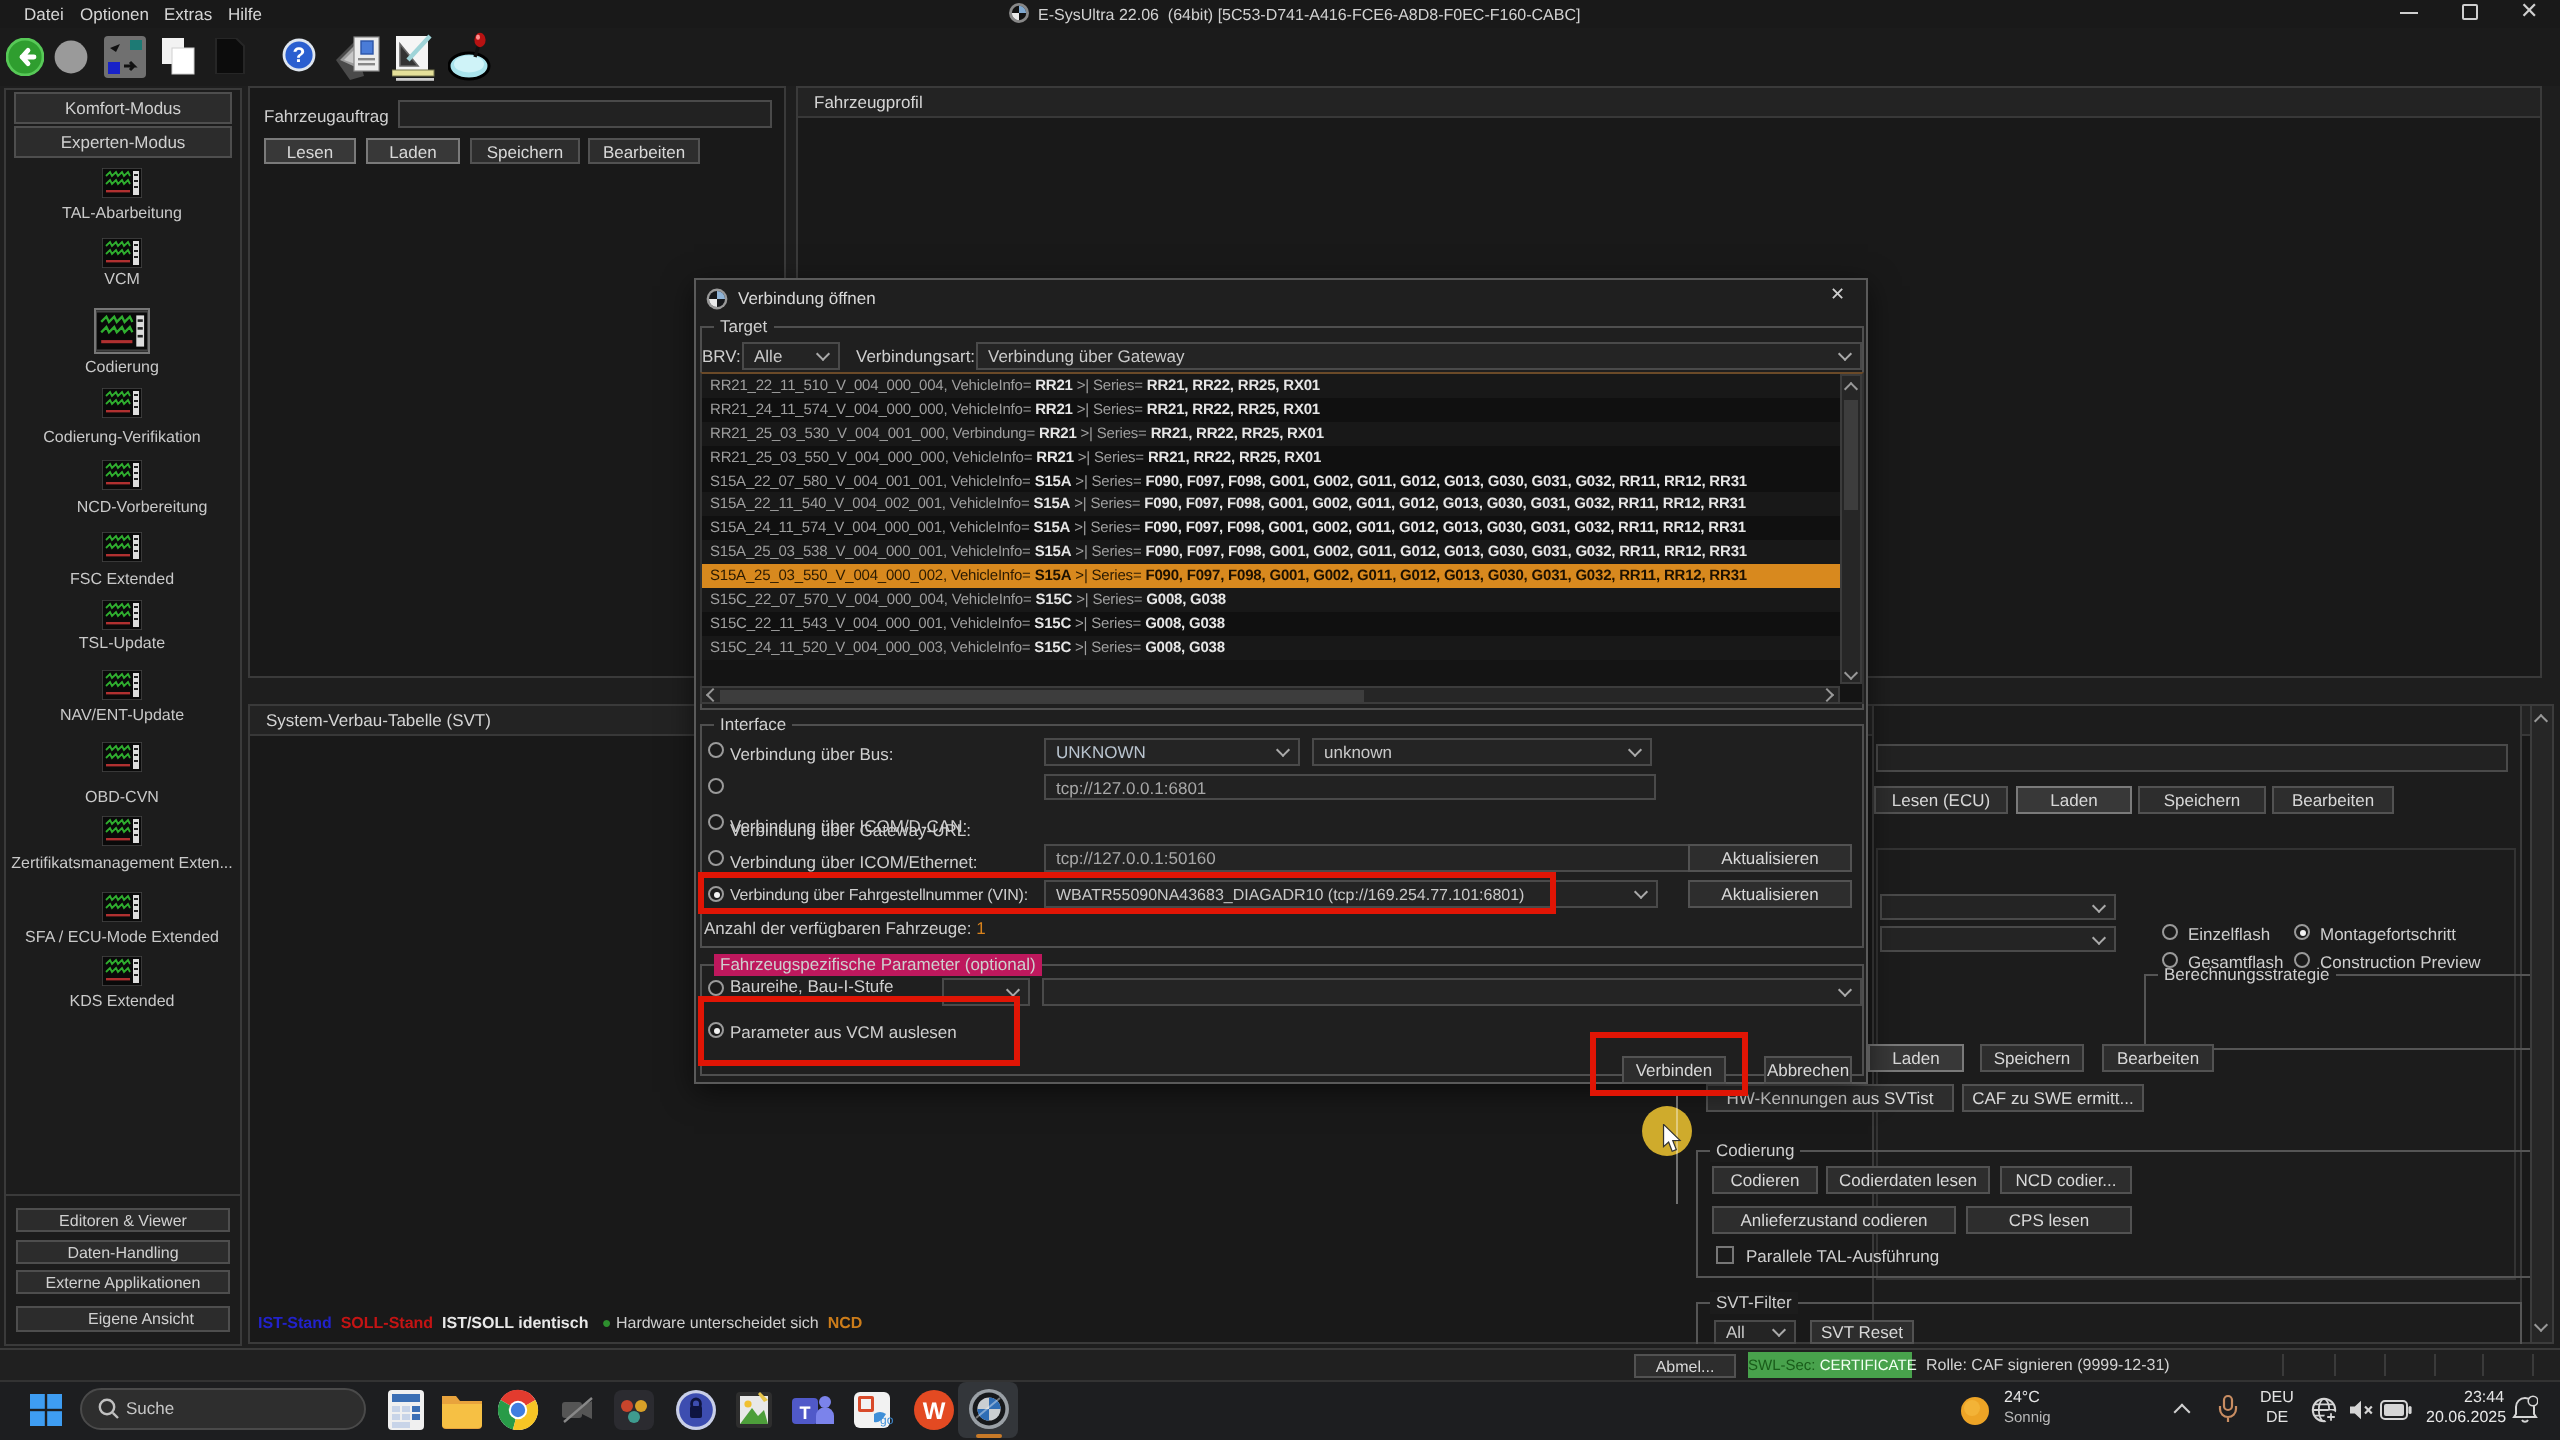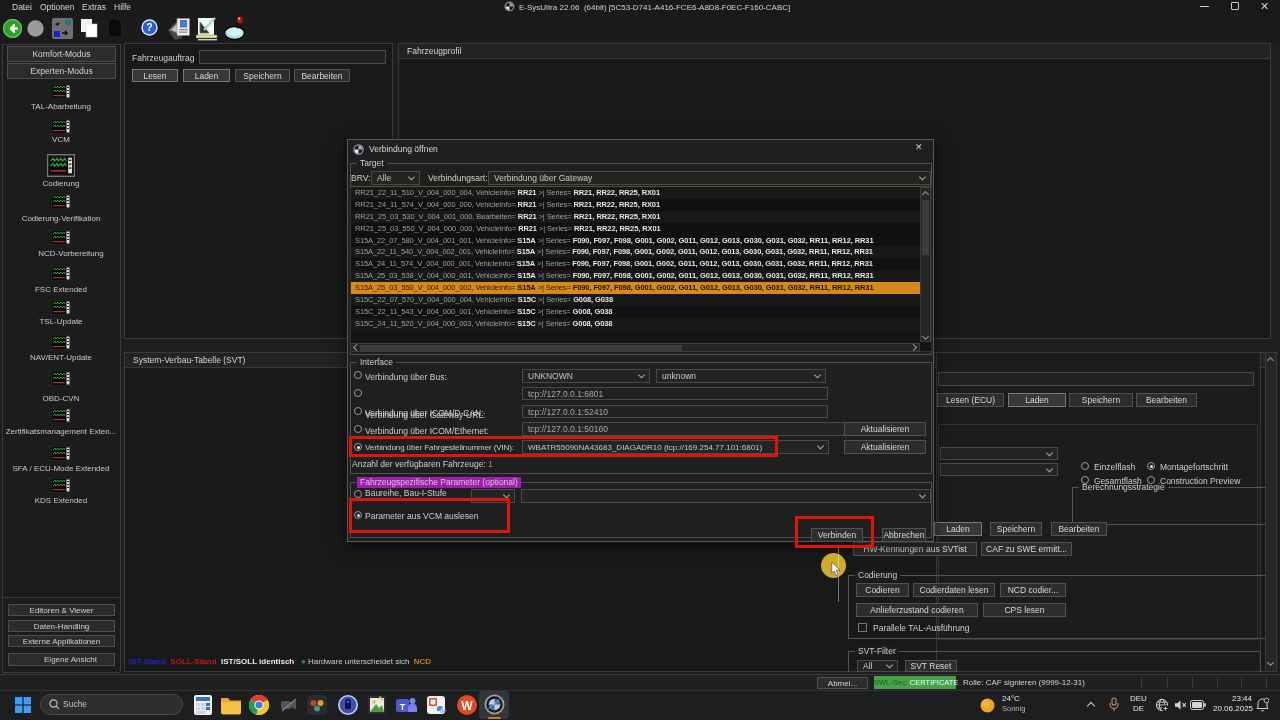--- a/index.html
+++ b/index.html
@@ -330,21 +330,21 @@
         <span style="background:#1f1f1f;">Target</span>
       </div>
 <div class="ab t" style="left:3px;top:32px;">BRV:</div>
 <div class="cmb ab" style="left:23px;top:31px;width:49px;height:14px;">Alle<span class="cv"></span></div>
 <div class="ab t" style="left:80px;top:32px;">Verbindungsart:</div>
 <div class="cmb ab" style="left:140px;top:31px;width:443px;height:14px;">Verbindung über Gateway<span class="cv"></span></div>
 
 <div class="ab" style="left:2px;top:46px;width:582px;height:166px;background:#141414;border:1px solid #333;border-top-color:#6b4a28;overflow:hidden;" id="list">
         <div class="row" style="background:#181818;"><span>RR21_22_11_510_V_004_000_004, VehicleInfo= </span><b style="">RR21</b><span> &gt;| Series= </span><b style="">RR21, RR22, RR25, RX01</b></div>
         <div class="row" style="background:#101010;"><span>RR21_24_11_574_V_004_000_000, VehicleInfo= </span><b style="">RR21</b><span> &gt;| Series= </span><b style="">RR21, RR22, RR25, RX01</b></div>
-        <div class="row" style="background:#181818;"><span>RR21_25_03_530_V_004_001_000, Bearbeiten= </span><b style="">RR21</b><span> &gt;| Series= </span><b style="">RR21, RR22, RR25, RX01</b></div>
+        <div class="row" style="background:#181818;"><span>RR21_25_03_530_V_004_001_000, Verbindung= </span><b style="">RR21</b><span> &gt;| Series= </span><b style="">RR21, RR22, RR25, RX01</b></div>
         <div class="row" style="background:#101010;"><span>RR21_25_03_550_V_004_000_000, VehicleInfo= </span><b style="">RR21</b><span> &gt;| Series= </span><b style="">RR21, RR22, RR25, RX01</b></div>
         <div class="row" style="background:#101010;"><span>S15A_22_07_580_V_004_001_001, VehicleInfo= </span><b style="">S15A</b><span> &gt;| Series= </span><b style="">F090, F097, F098, G001, G002, G011, G012, G013, G030, G031, G032, RR11, RR12, RR31</b></div>
         <div class="row" style="background:#181818;"><span>S15A_22_11_540_V_004_002_001, VehicleInfo= </span><b style="">S15A</b><span> &gt;| Series= </span><b style="">F090, F097, F098, G001, G002, G011, G012, G013, G030, G031, G032, RR11, RR12, RR31</b></div>
         <div class="row" style="background:#101010;"><span>S15A_24_11_574_V_004_000_001, VehicleInfo= </span><b style="">S15A</b><span> &gt;| Series= </span><b style="">F090, F097, F098, G001, G002, G011, G012, G013, G030, G031, G032, RR11, RR12, RR31</b></div>
         <div class="row" style="background:#181818;"><span>S15A_25_03_538_V_004_000_001, VehicleInfo= </span><b style="">S15A</b><span> &gt;| Series= </span><b style="">F090, F097, F098, G001, G002, G011, G012, G013, G030, G031, G032, RR11, RR12, RR31</b></div>
         <div class="row" style="background:#d8891e;color:#2a1a02;"><span>S15A_25_03_550_V_004_000_002, VehicleInfo= </span><b style="color:#1c1000;">S15A</b><span> &gt;| Series= </span><b style="color:#1c1000;">F090, F097, F098, G001, G002, G011, G012, G013, G030, G031, G032, RR11, RR12, RR31</b></div>
         <div class="row" style="background:#181818;"><span>S15C_22_07_570_V_004_000_004, VehicleInfo= </span><b style="">S15C</b><span> &gt;| Series= </span><b style="">G008, G038</b></div>
         <div class="row" style="background:#101010;"><span>S15C_22_11_543_V_004_000_001, VehicleInfo= </span><b style="">S15C</b><span> &gt;| Series= </span><b style="">G008, G038</b></div>
         <div class="row" style="background:#181818;"><span>S15C_24_11_520_V_004_000_003, VehicleInfo= </span><b style="">S15C</b><span> &gt;| Series= </span><b style="">G008, G038</b></div>
       </div>
@@ -364,33 +364,32 @@
       </div>
 <div class="rad" style="left:6px;top:231px;"></div>
       <div class="ab t" style="left:17px;top:231px;">Verbindung über Bus:</div>
 <div class="cmb ab" style="left:174px;top:229px;width:128px;height:14px;color:#b9c4cf;">UNKNOWN<span class="cv"></span></div>
 <div class="cmb ab" style="left:308px;top:229px;width:170px;height:14px;">unknown<span class="cv"></span></div>
 <div class="rad" style="left:6px;top:249px;"></div>
       <div class="ab t" style="left:17px;top:249px;margin-top:20px;">Verbindung über Gateway-URL:</div>
 <div class="inp ab" style="left:174px;top:247px;width:306px;height:13px;color:#a8a8a8;">tcp://127.0.0.1:6801</div>
 <div class="rad" style="left:6px;top:267px;"></div>
       <div class="ab t" style="left:17px;top:267px;">Verbindung über ICOM/D-CAN:</div>
-<div class="inp ab" style="left:174px;top:265px;width:306px;height:13px;color:#a8a8a8;">tcp://127.0.0.1:52410</div>
 <div class="rad" style="left:6px;top:285px;"></div>
       <div class="ab t" style="left:17px;top:285px;">Verbindung über ICOM/Ethernet:</div>
 <div class="cmb ab" style="left:174px;top:282px;width:369px;height:14px;color:#a8a8a8;">tcp://127.0.0.1:50160<span class="cv"></span></div>
 <div class="btn ab" style="left:496px;top:282px;width:82px;height:14px;">Aktualisieren</div>
 <div class="rad on" style="left:6px;top:303px;"></div>
       <div class="ab t" style="left:17px;top:302px;font-size:8px;letter-spacing:-0.1px;">Verbindung über Fahrgestellnummer (VIN):</div>
 <div class="cmb ab" style="left:174px;top:300px;width:307px;height:14px;font-size:8px;">WBATR55090NA43683_DIAGADR10 (tcp://169.254.77.101:6801)<span class="cv"></span></div>
 <div class="btn ab" style="left:496px;top:300px;width:82px;height:14px;">Aktualisieren</div>
 <div class="ab t" style="left:4px;top:318px;">Anzahl der verfügbaren Fahrzeuge: <span style="color:#d8821c;">1</span></div>
 
 <div class="grp" style="left:2px;top:342px;width:582px;height:56px;">
-        <span style="background:#a21caf;">Fahrzeugspezifische Parameter (optional)</span>
+        <span style="background:#be185d;">Fahrzeugspezifische Parameter (optional)</span>
       </div>
 <div class="rad" style="left:6px;top:350px;"></div>
       <div class="ab t" style="left:17px;top:347px;">Baureihe, Bau-I-Stufe</div>
 <div class="cmb ab" style="left:123px;top:349px;width:44px;height:14px;">
         <span class="cv"></span>
       </div>
 <div class="cmb ab" style="left:173px;top:349px;width:410px;height:14px;">
         <span class="cv"></span>
       </div>
 <div class="rad on" style="left:6px;top:371px;"></div>

